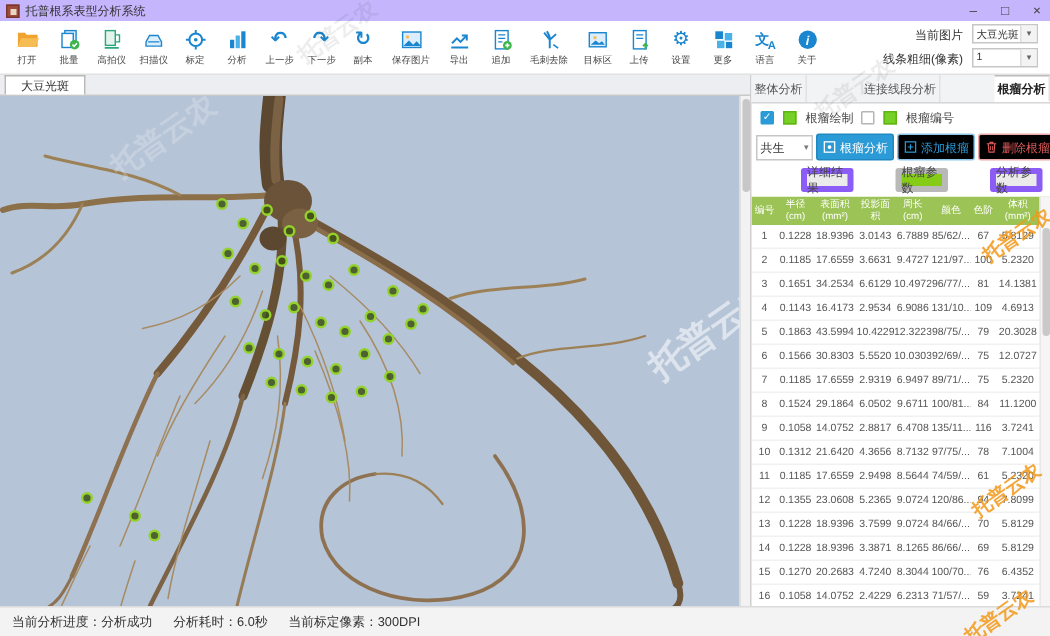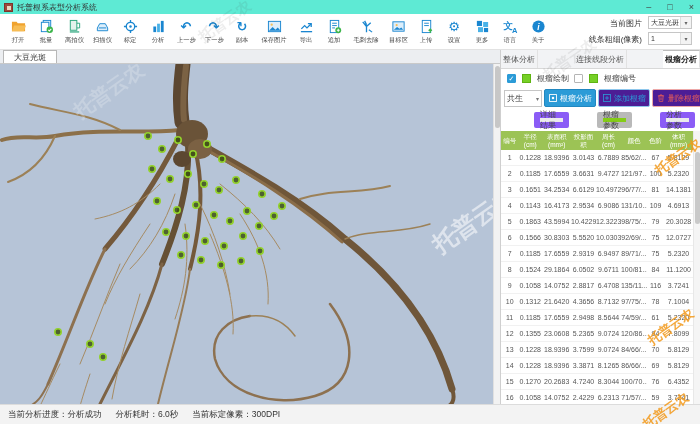--- a/index.html
+++ b/index.html
@@ -1,21 +1,21 @@
 <!DOCTYPE html>
 <html><head>
 <meta charset="utf-8">
 <style>
   * { box-sizing: border-box; margin: 0; padding: 0; }
   html,body { width:700px; height:424px; overflow:hidden;
     font-family:"Liberation Sans","DejaVu Sans",sans-serif; background:#fff; }
   .window { width:700px; height:424px; display:flex; flex-direction:column; position:relative; background:#fff; }
 
   
-  .titlebar { height:14px; display:flex; align-items:center; padding:0 4px; background:#5eead4; position:relative; flex:0 0 auto; }
+  .titlebar { height:14px; display:flex; align-items:center; padding:0 4px; background:#c4b5fd; position:relative; flex:0 0 auto; }
   .app-icon { width:9px; height:9px; background:#9c4a3c; border:1px solid #7c352b; margin-right:4px; position:relative; }
   .app-icon::after { content:""; position:absolute; left:2px; top:2px; width:4px; height:4px; background:#e8d8c0; }
   .title-text { font-size:8px; color:#333; }
   .win-controls { position:absolute; right:6px; top:0; display:flex; gap:16px; font-size:9px; color:#444; height:14px; align-items:center; }
   .win-controls span { cursor:default; }
 
   
   .toolbar { height:36px; display:flex; align-items:center; padding:0 4px; border-bottom:1px solid #e2e2e2; position:relative; flex:0 0 auto; background:#fff; }
   .toolbar-items { display:flex; align-items:flex-start; }
   .tool { width:28px; display:flex; flex-direction:column; align-items:center; gap:0; cursor:pointer; }
@@ -47,27 +47,27 @@
   .panel-tab.active { background:#fff; color:#222; font-weight:bold; border-top:1px solid #bbb; border-bottom:1px solid #fff; }
   .checkbox-row { display:flex; align-items:center; gap:5px; padding:4px 6px 3px; flex:0 0 auto; }
   .cb-group { display:flex; align-items:center; gap:6px; cursor:pointer; }
   .cbx { width:9px; height:9px; border:1px solid #b5b5b5; background:#fff; border-radius:1px; font-size:7px; line-height:8px; color:#fff; text-align:center; }
   .cbx.checked { background:#2b9bd7; border-color:#2b9bd7; }
   .swatch { width:9px; height:9px; background:#76d026; border:1px solid #5fb312; }
   .cb-label { font-size:8px; color:#444; }
   .controls-row { display:flex; align-items:center; gap:2px; padding:2px 3px 3px; flex:0 0 auto; }
   .select { width:38px; height:17px; border:1px solid #c6c6c6; background:#fff; display:flex; align-items:center; justify-content:space-between; font-size:8px; color:#333; padding:0 2px; cursor:pointer; flex:0 0 auto; }
   .select .arr { font-size:6px; color:#777; }
-  .pbtn { height:18px; border-radius:2px; font-size:8px; display:flex; align-items:center; gap:2px; padding:0 3px; cursor:pointer; border:1px solid transparent; white-space:nowrap; background:#4c1d95; font-family:inherit; }
+  .pbtn { height:18px; border-radius:2px; font-size:8px; display:flex; align-items:center; gap:2px; padding:0 3px; cursor:pointer; border:1px solid transparent; white-space:nowrap; background:#000000; font-family:inherit; }
   .pbtn svg { width:10px; height:10px; }
   .btn-primary { background:#2b9bd7; border-color:#2187c0; color:#fff; }
   .btn-outline-blue { border-color:#8ec7ec; color:#2b9bd7; }
   .btn-outline-red { border-color:#eda8a8; color:#e25b5b; }
   .subbtn-row { display:flex; justify-content:space-between; padding:2px 5px 3px; flex:0 0 auto; }
-  .subbtn { width:56px; height:16px; background:#ebebeb; border:6px solid #8b5cf6; border-radius:2px; font-size:8px; color:#444; display:flex; align-items:center; justify-content:center; cursor:pointer;margin-left:28px; }
+  .subbtn { width:56px; height:16px; background:#ebebeb; border:4px solid #8b5cf6; border-radius:2px; font-size:8px; color:#444; display:flex; align-items:center; justify-content:center; cursor:pointer;margin-left:28px; }
   .subbtn.active { background:#84cc16; border-color:#b9b9b9; }
 
   
   .table-area { flex:1; position:relative; overflow:hidden; min-height:0; }
   .thead { display:flex; background:#9cc355; color:#fff; height:19px; padding-right:7px; }
   .th { display:flex; flex-direction:column; align-items:center; justify-content:center; font-size:6.5px; line-height:1.15; text-align:center; }
   .tbody { overflow:hidden; }
   .trow { display:flex; height:16px; align-items:center; border-bottom:1px solid #f1f1f1; color:#555; padding-right:7px; }
   .td { font-size:7px; text-align:center; white-space:nowrap; overflow:hidden; }
   .c0{width:9%;} .c1{width:12.5%;} .c2{width:15%;} .c3{width:13%;} .c4{width:13%;} .c5{width:13.5%;} .c6{width:9%;} .c7{width:15%;}

